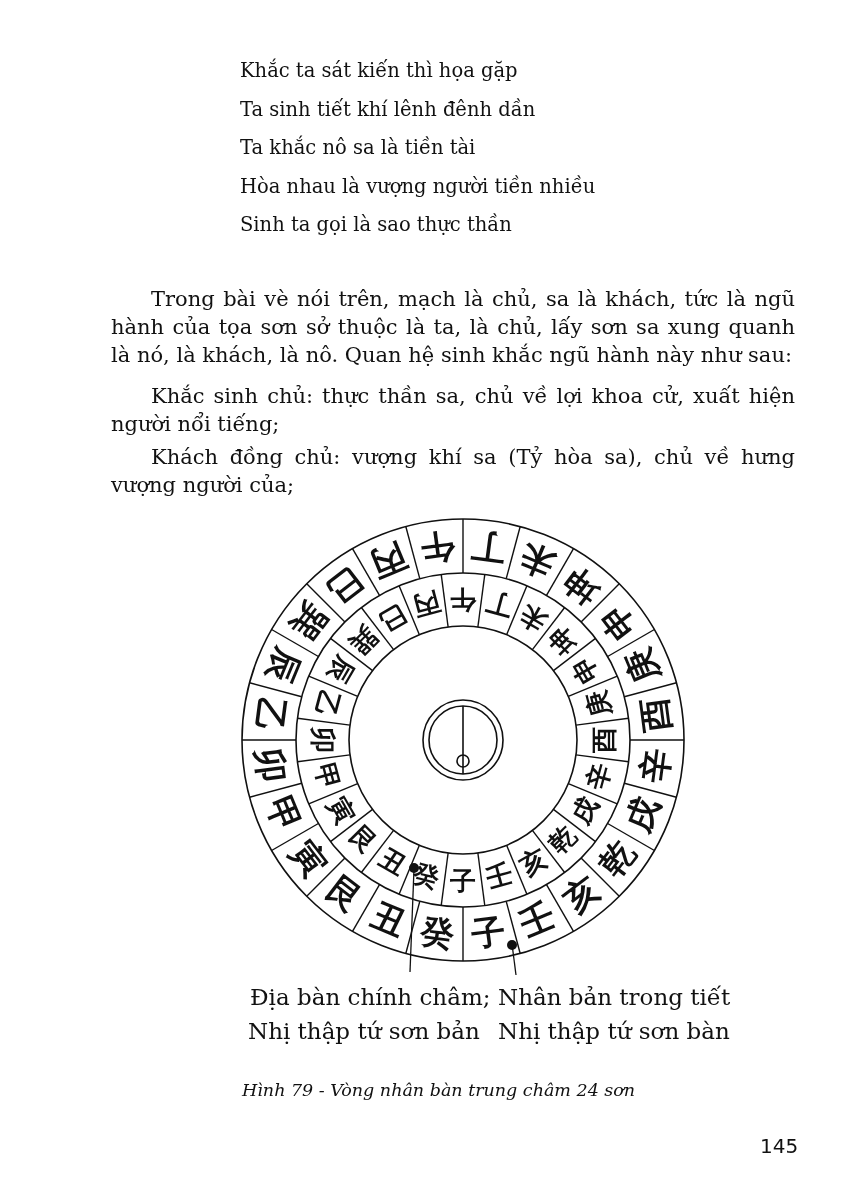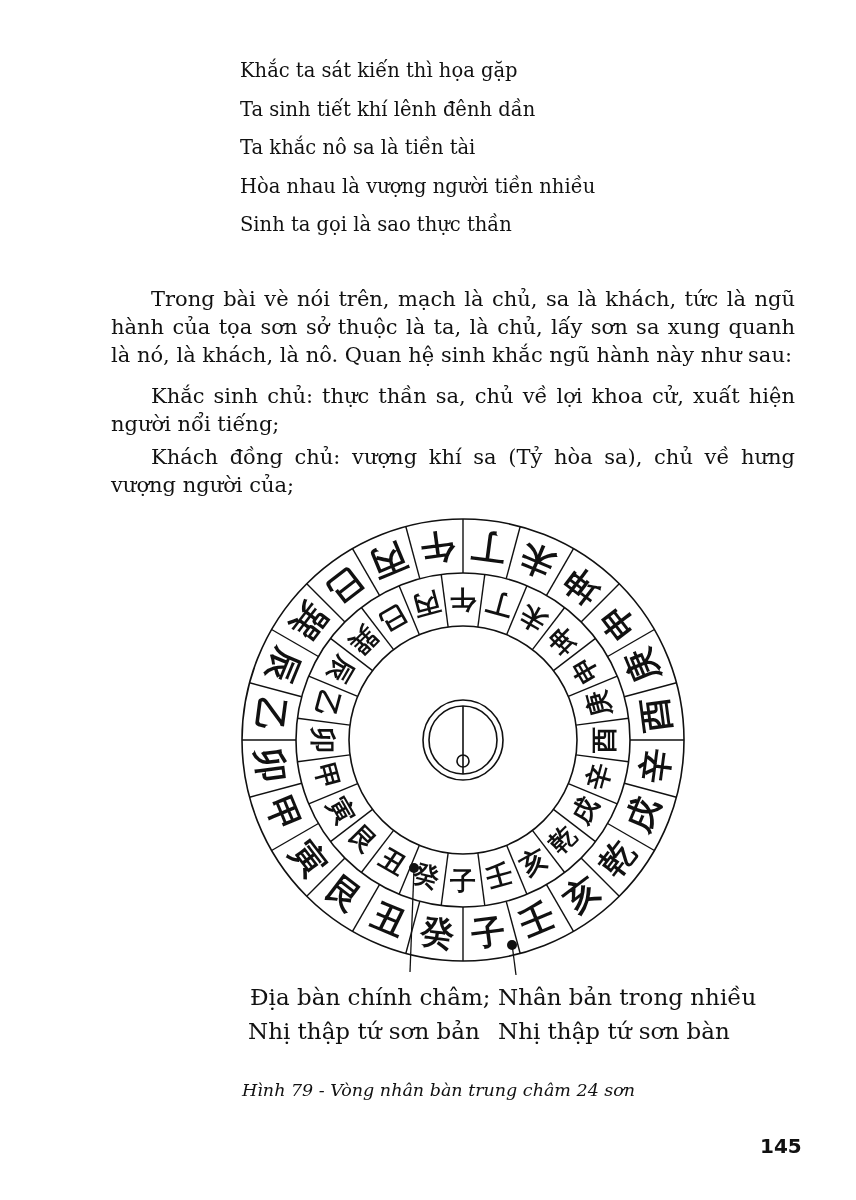--- a/index.html
+++ b/index.html
@@ -10,21 +10,21 @@
   .para { position:absolute; left:111px; width:684px; font-size:21px; line-height:28px;
           text-align:justify; text-align-last:left; }
   .para .indent { display:inline-block; width:40px; }
   #p1 { top:285px; }
   #p2 { top:382px; }
   #p3 { top:443px; }
   .figure { position:absolute; left:0; top:0; width:856px; height:1000px; pointer-events:none; }
   .label { position:absolute; font-size:23px; white-space:nowrap; }
   .caption { position:absolute; left:242px; top:1080px; font-size:17.5px; font-style:italic; white-space:nowrap; }
   .pageno { position:absolute; left:760px; top:1134px; font-family:"DejaVu Sans", "Liberation Sans", sans-serif;
-            font-weight:bold; font-size:20px; }
+            font-weight:normal; font-size:20px; }
   svg text { font-family:"DejaVu Sans", sans-serif; }
 </style>
 </head>
 <body>
 
 <div class="verse">
   <div>Khắc ta sát kiến thì họa gặp</div>
   <div>Ta sinh tiết khí lênh đênh dần</div>
   <div>Ta khắc nô sa là tiền tài</div>
   <div>Hòa nhau là vượng người tiền nhiều</div>
@@ -150,17 +150,17 @@
   <g stroke="#111" stroke-width="1.3">
     <line x1="414" y1="869" x2="410" y2="972"></line>
     <line x1="512" y1="944" x2="516" y2="975"></line>
   </g>
   <circle cx="414" cy="868" r="5" fill="#111"></circle>
   <circle cx="512" cy="945" r="5" fill="#111"></circle>
 </svg>
 
 <div class="label" style="left:250px;top:984px;">Địa bàn chính châm;</div>
 <div class="label" style="left:248px;top:1018px;">Nhị thập tứ sơn bản</div>
-<div class="label" style="left:498px;top:984px;">Nhân bản trong nhiều</div>
+<div class="label" style="left:498px;top:984px;">Nhân bản trong tiết</div>
 <div class="label" style="left:498px;top:1018px;">Nhị thập tứ sơn bàn</div>
 
 <div class="caption">Hình 79 - Vòng nhân bàn trung châm 24 sơn</div>
 <div class="pageno">145</div>
 
 </body></html>

